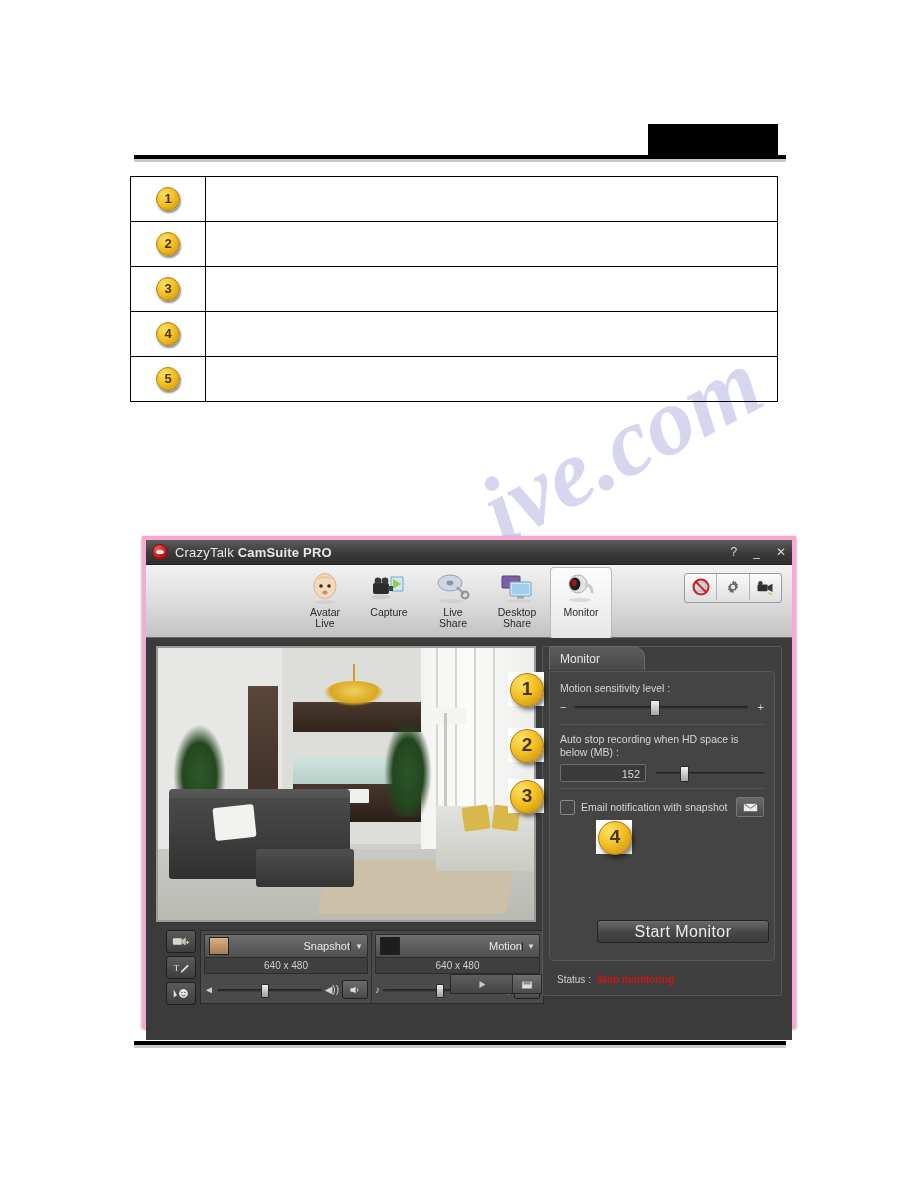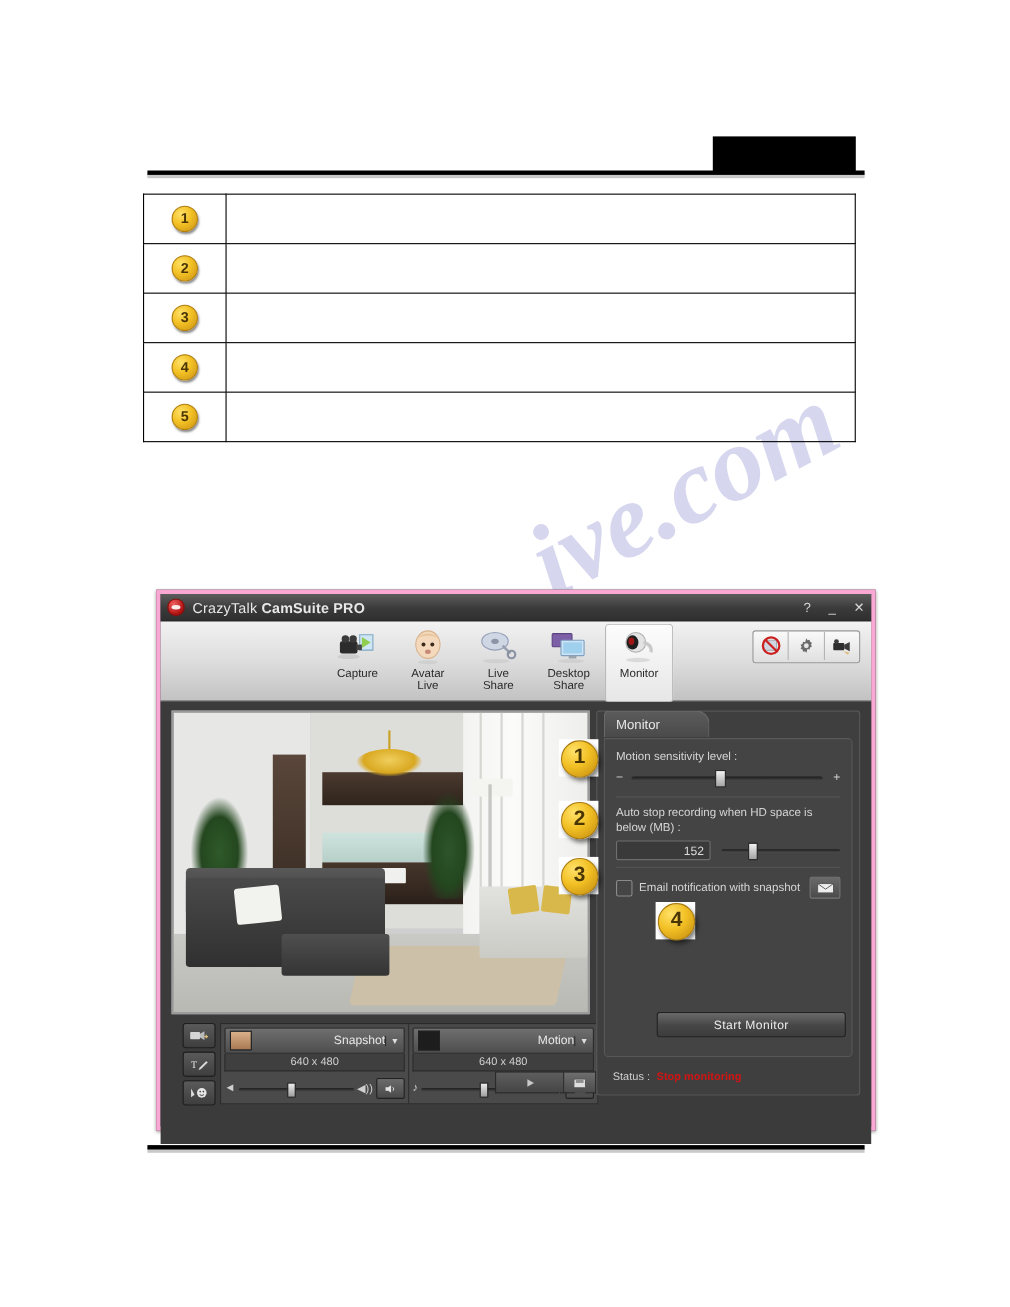--- a/index.html
+++ b/index.html
@@ -209,21 +209,21 @@
   .chkrow{display:flex;align-items:center;gap:6px;margin-top:2px;}
   .chk{width:13px;height:13px;background:#454545;border:1px solid #8a8a8a;
        border-radius:2px;}
   .chklbl{color:#d5d5d5;font-size:10.5px;flex:1;}
   .mailbtn{width:26px;height:18px;border:1px solid #777;border-radius:2px;
            background:linear-gradient(#6a6a6a,#4b4b4b);display:flex;
            align-items:center;justify-content:center;}
   .startbtn{position:absolute;left:54px;right:12px;bottom:52px;height:21px;
             background:linear-gradient(#6a6a6a,#474747 52%,#3c3c3c);
             border:1px solid #222;border-radius:3px;color:#ececec;
-            font-size:11px;display:flex;align-items:center;justify-content:center;
+            font-size:16px;display:flex;align-items:center;justify-content:center;
             letter-spacing:.4px;}
   .statusrow{position:absolute;left:14px;bottom:10px;display:flex;gap:6px;
              align-items:center;}
   .statuslbl{color:#d0d0d0;font-size:10px;}
   .statusval{font-size:10px;font-weight:700;}
 
   
   .appbadge{position:absolute;width:32px;height:32px;border-radius:50%;
             background:radial-gradient(circle at 34% 28%,#ffe169 0%,#f2c024 45%,#c0890f 100%);
             border:1px solid #a87a0c;
@@ -292,44 +292,44 @@
         <span>✕</span>
       </span>
     </div>
 
     <div class="toolbar">
       <div class="tabs">
 
         <div class="tab">
           <span class="ic">
             <svg viewBox="0 0 40 34" width="40" height="34">
+              <ellipse cx="20" cy="15" rx="11" ry="12.5" fill="#f4d9bd" stroke="#d9b38f" stroke-width="1"></ellipse>
+              <path d="M10 9 Q20 1 30 9 Q20 5 10 9" fill="#e8c79e"></path>
+              <circle cx="16" cy="15" r="1.8" fill="#3a2b1d"></circle>
+              <circle cx="24" cy="15" r="1.8" fill="#3a2b1d"></circle>
+              <ellipse cx="20" cy="21.5" rx="2.6" ry="2" fill="#c98a78"></ellipse>
+              <ellipse cx="20" cy="31" rx="9" ry="1.8" fill="#c0c0c0" opacity=".45"></ellipse>
+            </svg>
+          </span>
+          <span class="lbl"><span>Avatar</span><br><span>Live</span></span>
+        </div>
+
+        <div class="tab">
+          <span class="ic">
+            <svg viewBox="0 0 40 34" width="40" height="34">
               <polygon points="22,6 34,6 34,20 22,20" fill="#cfe6f5" stroke="#7fa8c4" stroke-width="1"></polygon>
               <polygon points="24,8 32,13 24,18" fill="#8fce4f"></polygon>
               <rect x="4" y="12" width="16" height="11" rx="2" fill="#2c2c2c"></rect>
               <circle cx="9" cy="10" r="3.4" fill="#3a3a3a"></circle>
               <circle cx="16" cy="10" r="3.4" fill="#3a3a3a"></circle>
               <rect x="19" y="15" width="5" height="5" fill="#444"></rect>
               <ellipse cx="12" cy="26" rx="10" ry="2.2" fill="#b9b9b9" opacity=".5"></ellipse>
             </svg>
           </span>
           <span class="lbl"><span>Capture</span></span>
-        </div>
-
-        <div class="tab">
-          <span class="ic">
-            <svg viewBox="0 0 40 34" width="40" height="34">
-              <ellipse cx="20" cy="15" rx="11" ry="12.5" fill="#f4d9bd" stroke="#d9b38f" stroke-width="1"></ellipse>
-              <path d="M10 9 Q20 1 30 9 Q20 5 10 9" fill="#e8c79e"></path>
-              <circle cx="16" cy="15" r="1.8" fill="#3a2b1d"></circle>
-              <circle cx="24" cy="15" r="1.8" fill="#3a2b1d"></circle>
-              <ellipse cx="20" cy="21.5" rx="2.6" ry="2" fill="#c98a78"></ellipse>
-              <ellipse cx="20" cy="31" rx="9" ry="1.8" fill="#c0c0c0" opacity=".45"></ellipse>
-            </svg>
-          </span>
-          <span class="lbl"><span>Avatar</span><br><span>Live</span></span>
         </div>
 
 
         <div class="tab">
           <span class="ic">
             <svg viewBox="0 0 40 34" width="40" height="34">
               <ellipse cx="17" cy="12" rx="12" ry="8" fill="#cfd6e4" stroke="#94a0b8"></ellipse>
               <ellipse cx="17" cy="12" rx="3.4" ry="2.4" fill="#8c94a6"></ellipse>
               <path d="M24 16 l7 7" stroke="#9aa2b2" stroke-width="2.4" fill="none"></path>
               <circle cx="32" cy="24" r="3.4" fill="none" stroke="#8a93a4" stroke-width="2"></circle>

